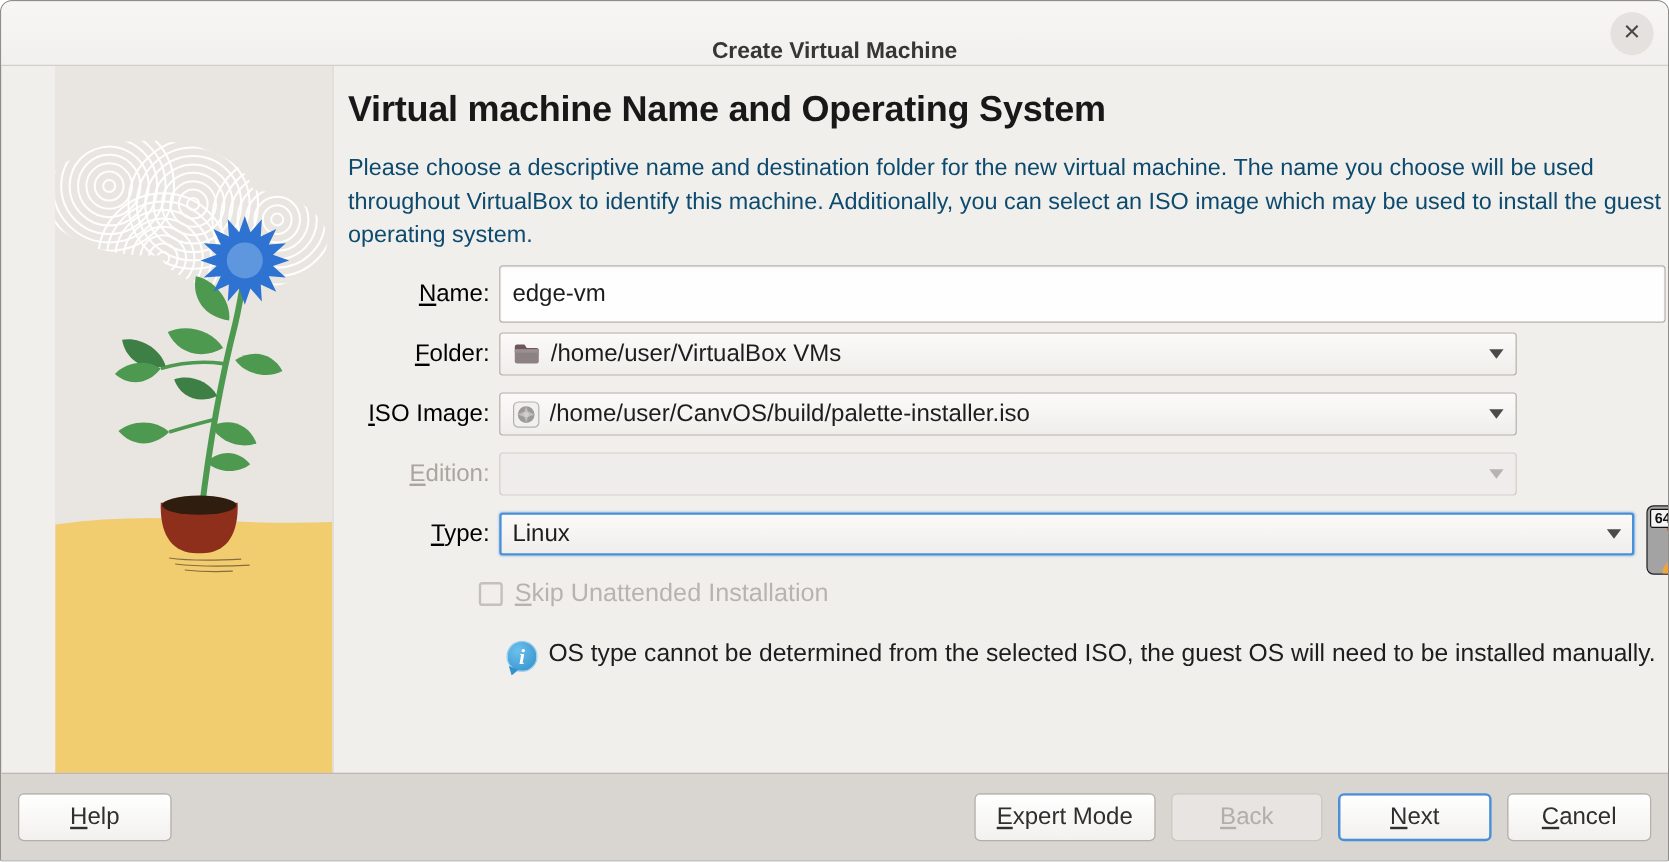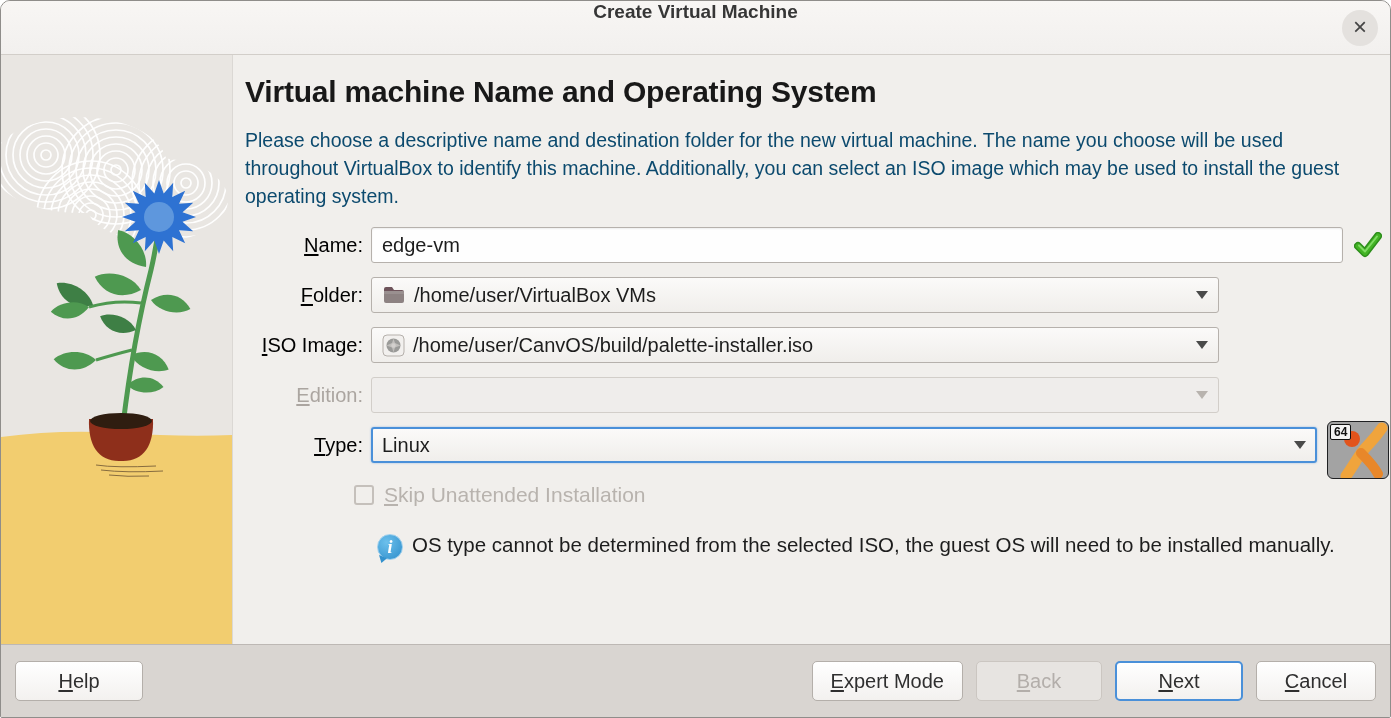--- a/index.html
+++ b/index.html
@@ -11,33 +11,33 @@
     border-radius:10px 10px 2px 2px;
     overflow:hidden;
     background:#f1efec;
   }
   
   .titlebar {
     height:54px; flex:0 0 54px;
     background:linear-gradient(#f8f6f4,#f2f0ee);
     border-bottom:1px solid #d2cec9;
     position:relative;
-    display:flex; align-items:flex-start; justify-content:center;
+    display:flex; align-items:flex-end; justify-content:center;
   }
   .titlebar .title { font-size:19px; font-weight:bold; color:#363636; }
   .close-btn {
     position:absolute; right:12px; top:9px;
     width:36px; height:36px; border-radius:50%;
     background:#e4e1de;
     display:flex; align-items:center; justify-content:center;
     cursor:pointer;
   }
   .close-btn span { font-size:24px; line-height:1; color:#454545; margin-top:-2px; }
   
-  .body { flex:1; display:flex; min-height:0; }
+  .body { flex:1; display:flex; min-height:0;padding-left:45px; }
   .sidebar {
     flex:0 0 232px; width:232px;
     border-right:1px solid #dbd8d4;
     background:#e9e6e2;
   }
   .sidebar svg { display:block; }
   .content { flex:1; padding:0 0 0 12px; position:relative; }
   .content h1 {
     margin-top:20px;
     font-size:30px; font-weight:bold; color:#181818;
@@ -51,21 +51,21 @@
   
   .form { margin-top:17px; }
   .form-row { display:flex; align-items:center; height:36px; margin-bottom:14px; position:relative; }
   .form-row > label {
     flex:0 0 118px; width:118px; text-align:right; margin-right:8px;
     font-size:20px; color:#000000; white-space:nowrap;
   }
   .form-row > label.disabled { color:#aba5a0; }
   u { text-decoration:underline; text-underline-offset:2px; }
   .text-input {
-    height:36px; width:972px;
+    height:48px; width:972px;
     border:1px solid #b6b1ac; border-radius:3px;
     background:#fefefe;
     box-shadow:inset 0 1px 2px rgba(0,0,0,.07);
     font-family:"Liberation Sans", sans-serif;
     font-size:20px; color:#1d1d1d; padding:0 10px;
     outline:none;
   }
   .combo {
     height:36px; display:flex; align-items:center; gap:8px;
     padding:0 10px;

